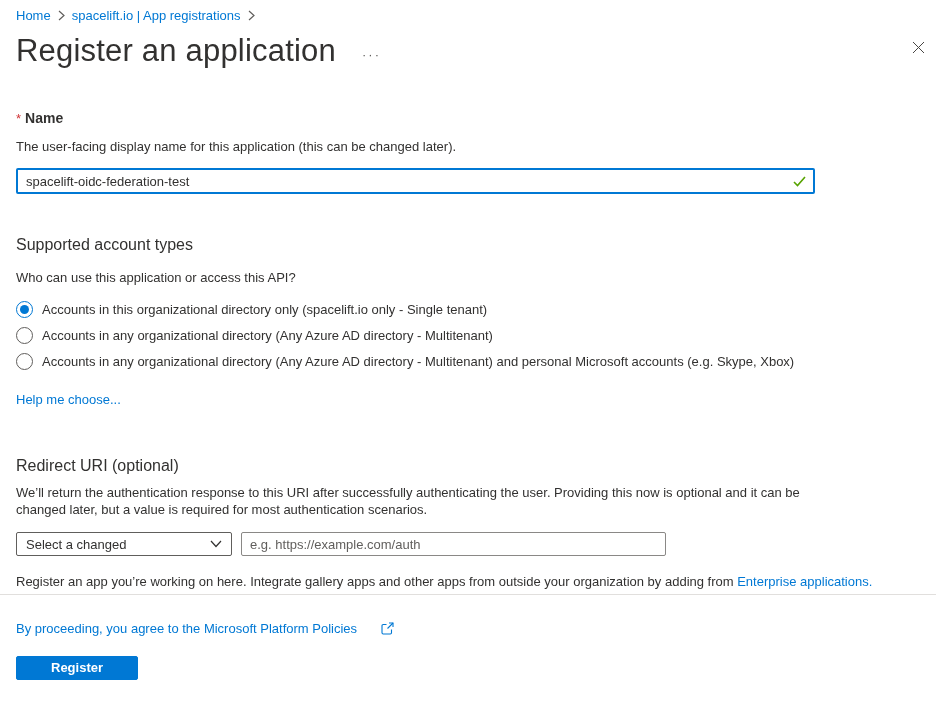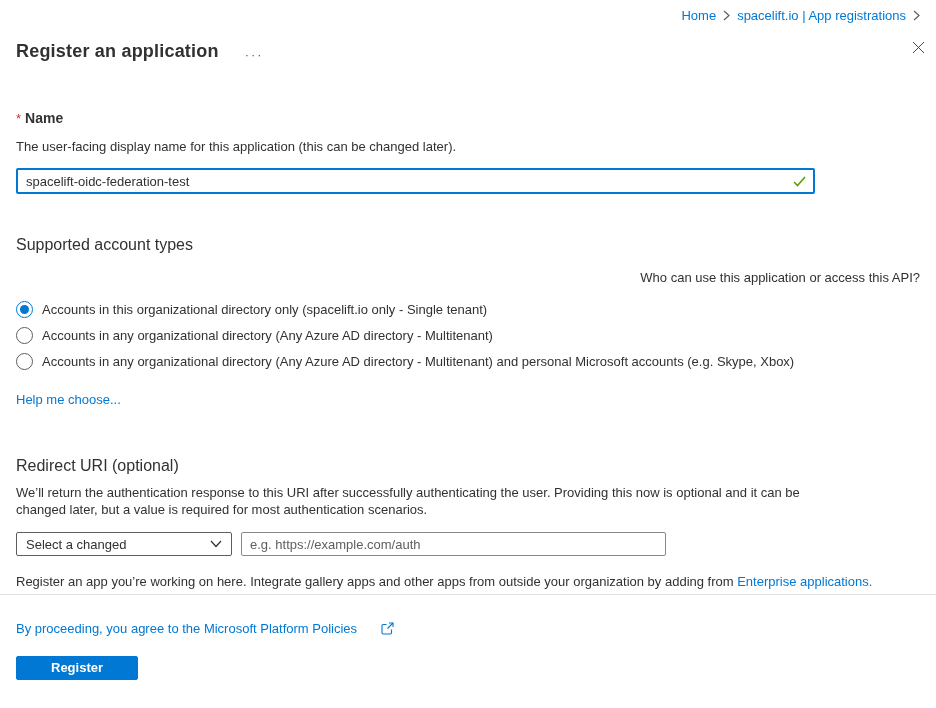--- a/index.html
+++ b/index.html
@@ -12,33 +12,32 @@
     color: #323130;
     position: relative;
     overflow: hidden;
   }
 
   
   .breadcrumb {
     padding: 7px 16px 0 16px;
     display: flex; align-items: center; gap: 7px;
     height: 23px;
-    justify-content: flex-end;
   }
   .crumb-link { color: #0078d4; cursor: pointer; text-decoration: none; }
   .crumb-sep { display: inline-flex; align-items: center; color: #605e5c; }
 
   
   .title-row {
     display: flex; align-items: center;
     padding: 12px 16px 0 16px;
     height: 44px;
   }
   .page-title {
-    font-size: 18px; font-weight: 700; color: #323130;
+    font-size: 31px; font-weight: 400; color: #323130;
     letter-spacing: 0.2px;
     margin: 0;
   }
   .more-btn {
     margin-left: 26px; color: #605e5c; font-size: 13px; letter-spacing: 2px;
     cursor: pointer; line-height: 1; padding-top: 6px;
   }
   .close-btn {
     position: absolute; top: 39px; right: 10px;
     width: 16px; height: 16px; cursor: pointer;
@@ -59,21 +58,21 @@
     outline: none;
   }
   .valid-check { position: absolute; right: 9px; top: 7px; }
 
   
   .section-heading {
     font-size: 16px; font-weight: 400; color: #323130;
     margin: 0 16px; 
   }
   .sat-heading { margin-top: 42px; }
-  .sat-question { margin: 16px 16px 0 16px; text-align: right; }
+  .sat-question { margin: 16px 16px 0 16px; }
   .radio-group { margin: 11px 16px 0 16px; }
   .radio-row {
     display: flex; align-items: center;
     height: 26px; cursor: pointer;
   }
   .radio {
     width: 17px; height: 17px; flex: none;
     border: 1px solid #605e5c; border-radius: 50%;
     margin-right: 9px; position: relative; background: #fff;
   }

